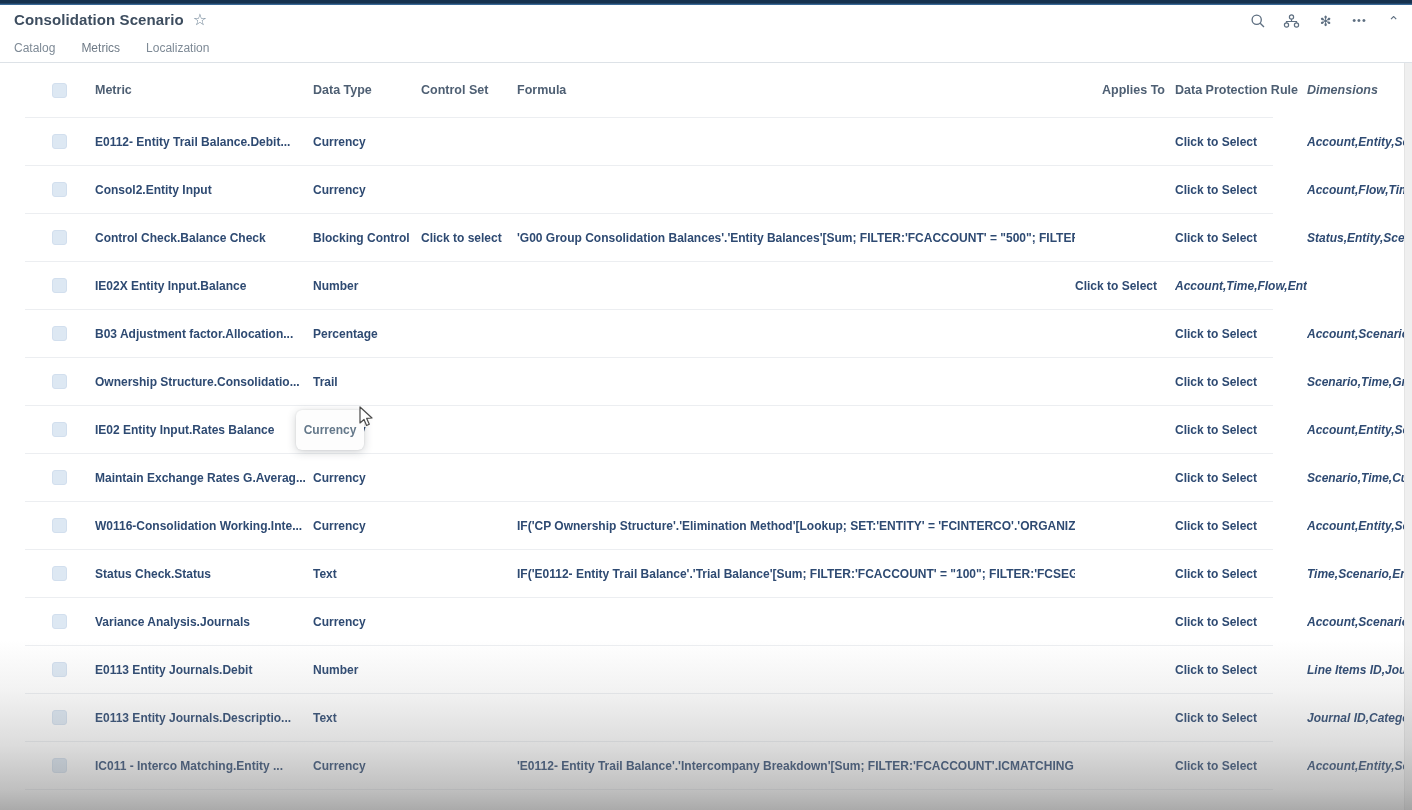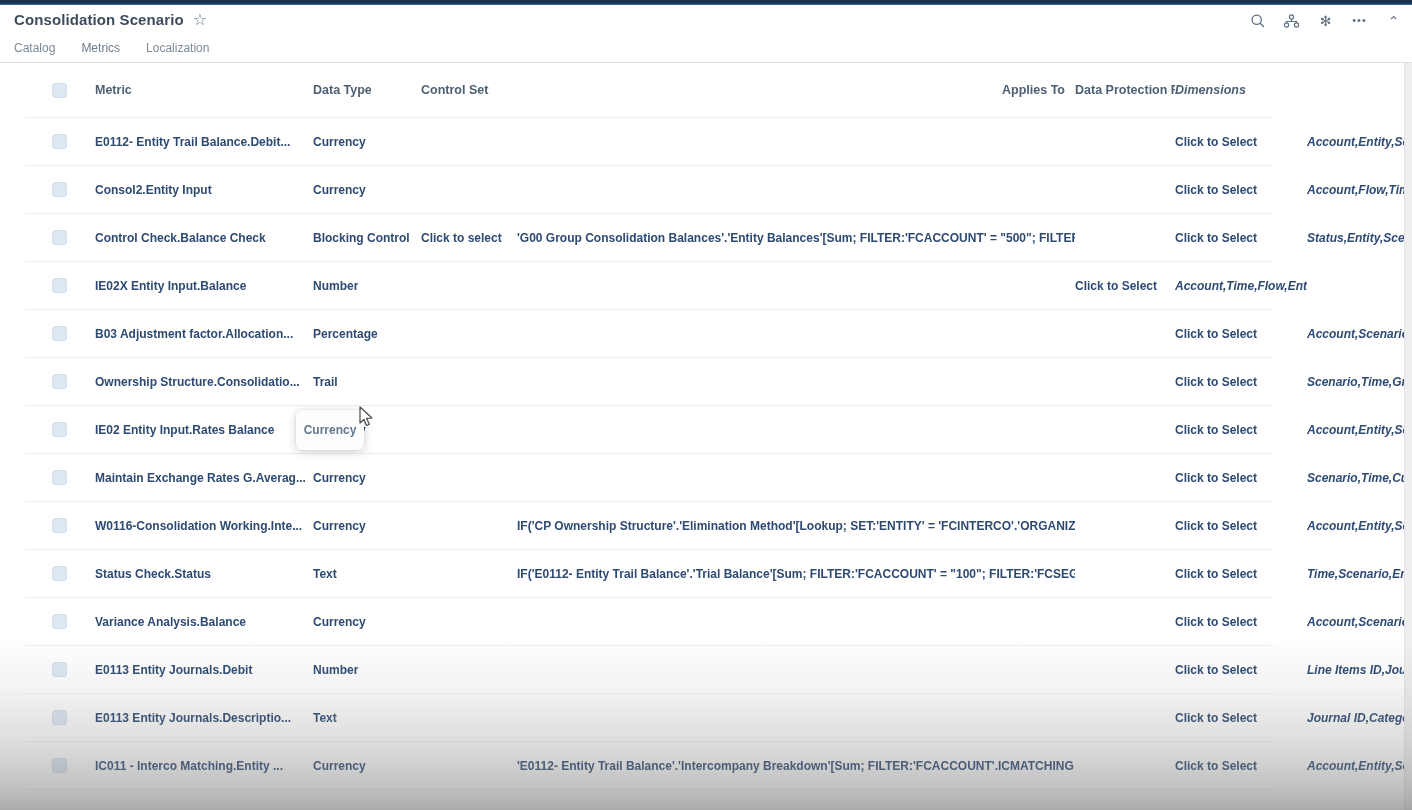--- a/index.html
+++ b/index.html
@@ -90,20 +90,21 @@
 </div>
 
 <div class="table">
   <div class="trow thead">
     <div class="checkcell">
         <div class="checkbox"></div>
       </div>
     <div class="cell">Metric</div>
     <div class="cell">Data Type</div>
     <div class="cell">Control Set</div>
+    <div class="cell">Formula</div>
     <div class="cell applies">Applies To</div>
     <div class="cell">Data Protection Rule</div>
     <div class="cell dims">Dimensions</div>
   </div>
   <div id="table-body">
   <div class="trow tbody-row">
     <div class="checkcell">
           <div class="checkbox"></div>
         </div>
     <div class="cell">E0112- Entity Trail Balance.Debit...</div>
@@ -228,21 +229,21 @@
     <div class="cell">IF('E0112- Entity Trail Balance'.'Trial Balance'[Sum; FILTER:'FCACCOUNT' = "100"; FILTER:'FCSEGMENT'...</div>
     <div class="cell applies"></div>
     <div class="cell">Click to Select</div>
     <div class="cell dims">Time,Scenario,Entity,Line</div>
   </div>
 
   <div class="trow tbody-row">
     <div class="checkcell">
           <div class="checkbox"></div>
         </div>
-    <div class="cell">Variance Analysis.Balance</div>
+    <div class="cell">Variance Analysis.Journals</div>
     <div class="cell">Currency</div>
     <div class="cell"></div>
     <div class="cell"></div>
     <div class="cell applies"></div>
     <div class="cell">Click to Select</div>
     <div class="cell dims">Account,Scenario,Time,E</div>
   </div>
 
   <div class="trow tbody-row">
     <div class="checkcell">

